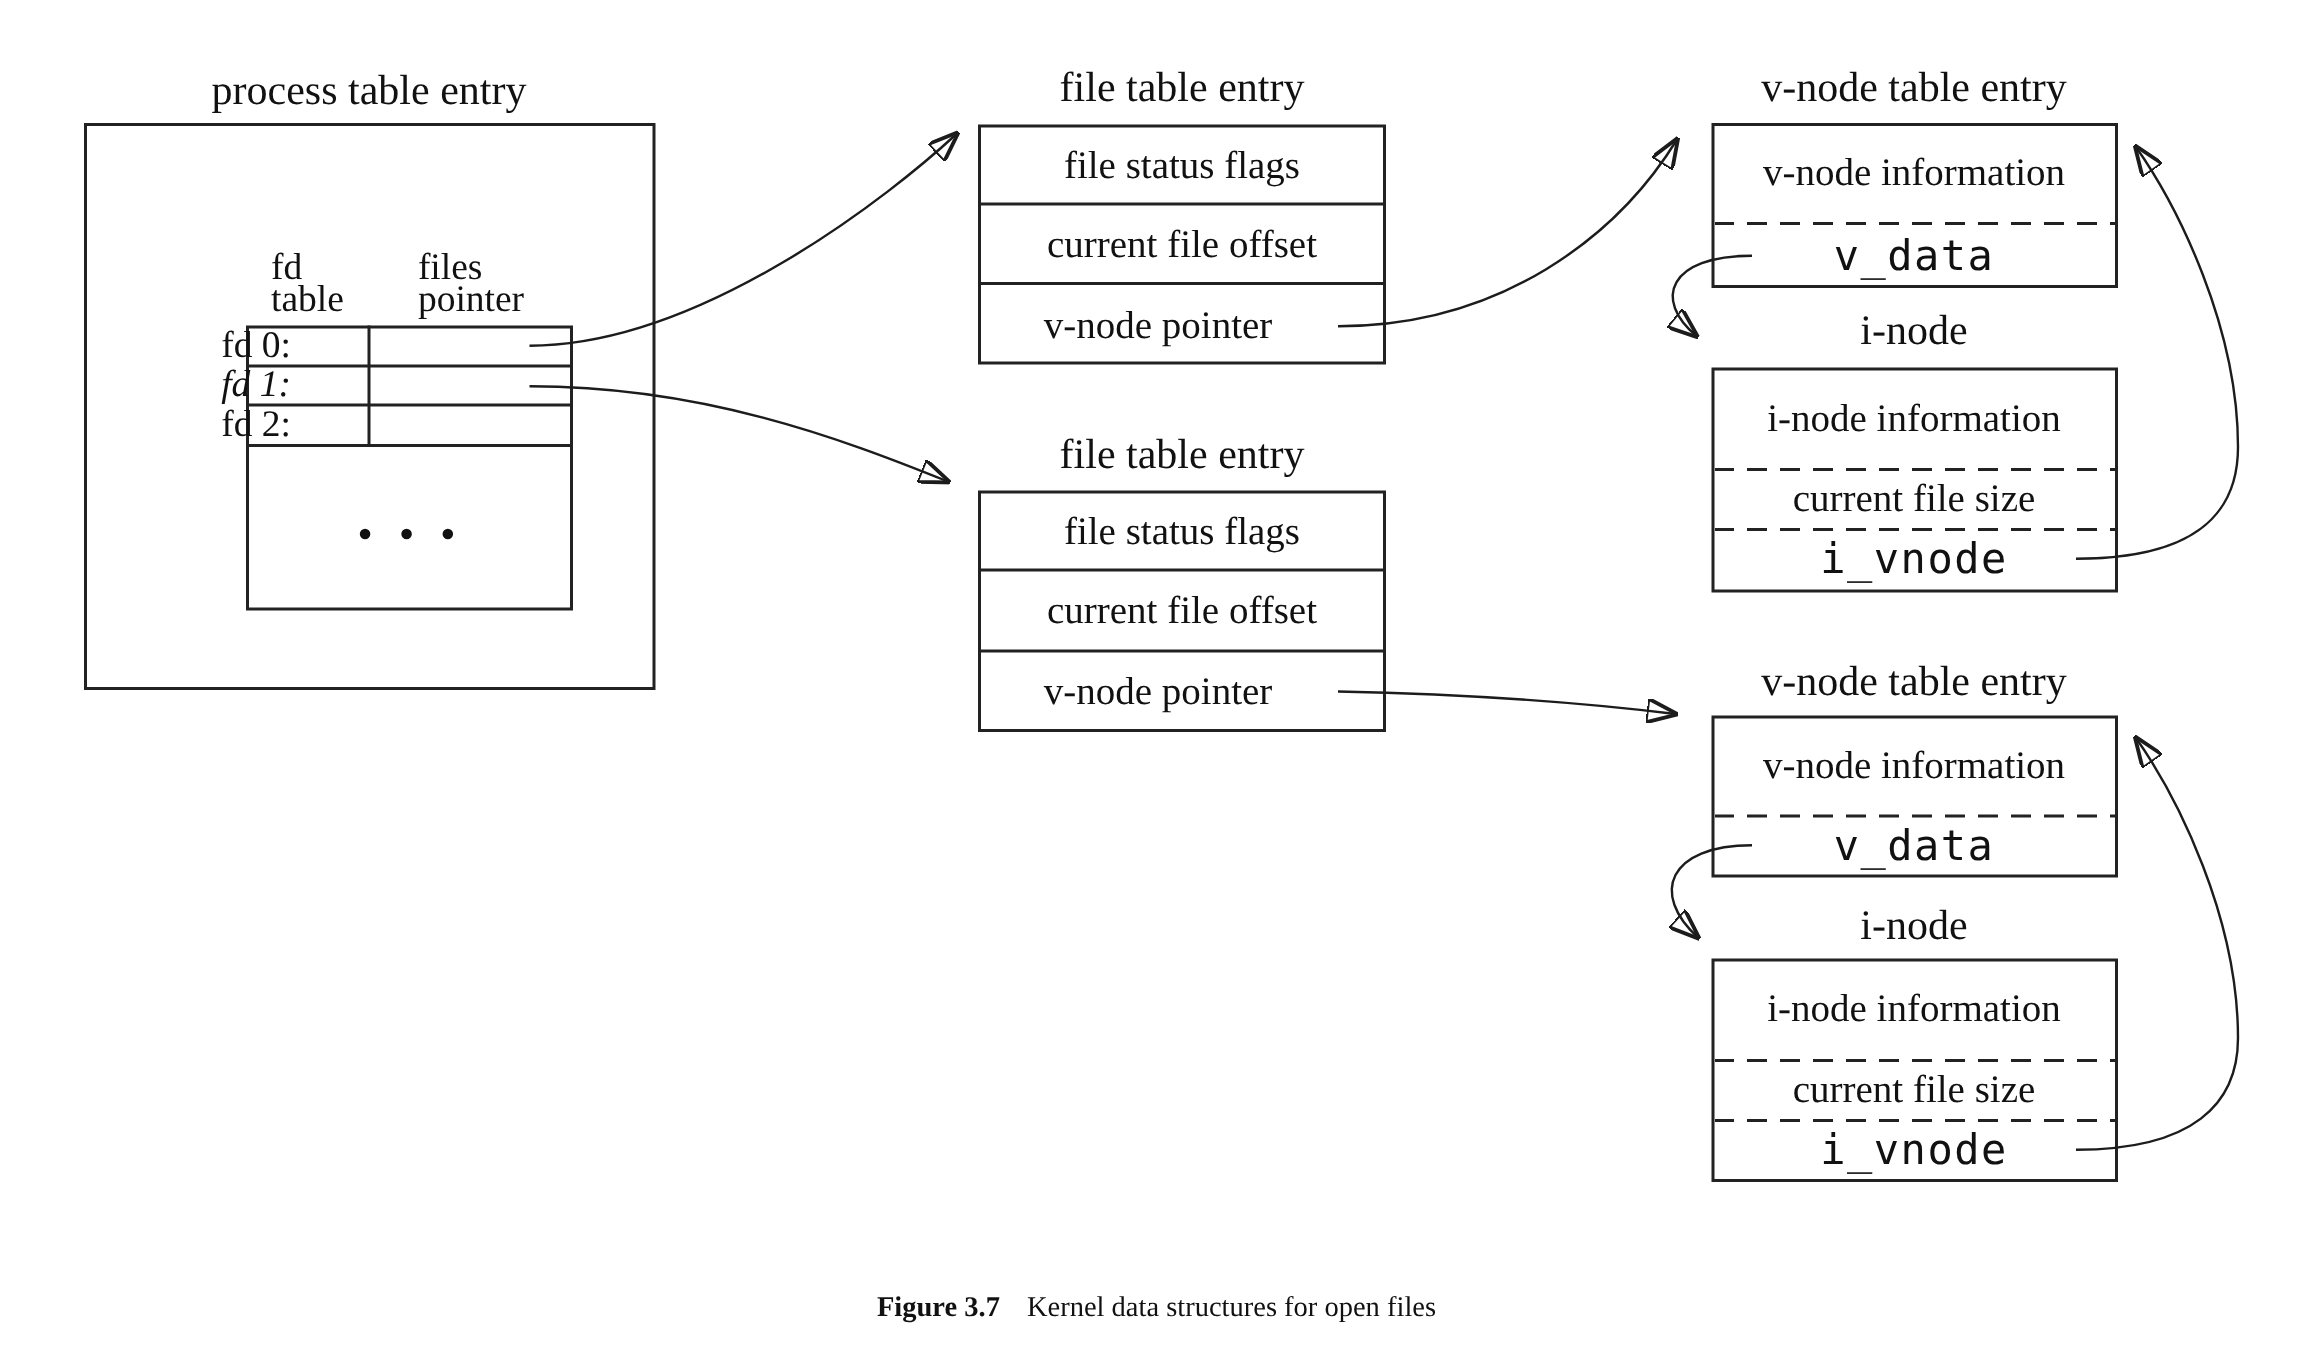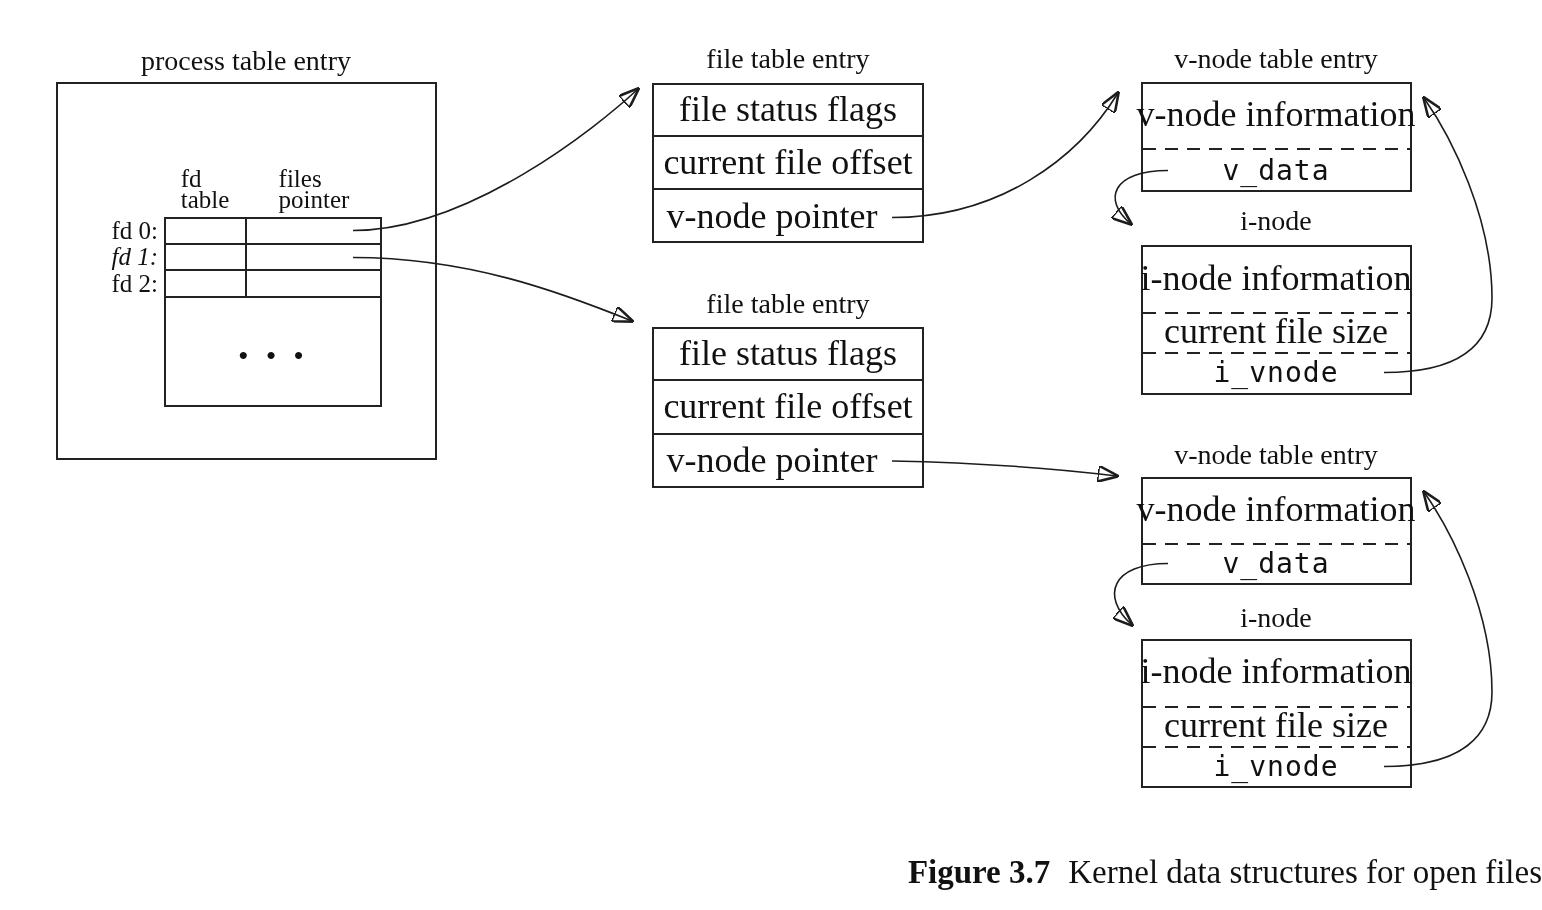--- a/index.html
+++ b/index.html
@@ -10,28 +10,28 @@
   }
   .box{position:absolute;border:2px solid #222222;background:transparent;box-sizing:border-box;}
   .hline{position:absolute;height:2px;background:#222222;}
   .vline{position:absolute;width:2px;background:#222222;}
   .dashline{
     position:absolute;height:2px;
     background:repeating-linear-gradient(90deg,#222222 0 13px,transparent 13px 22px);
   }
   .txt{position:absolute;white-space:nowrap;line-height:1.05;}
   .center{transform:translate(-50%,-50%);text-align:right;}
-  .rightal{transform:translate(-100%,-50%);text-align:right;}
+  .rightal{transform:translate(-100%,-50%);text-align:right;margin-left:36px;}
   .title{font-size:28px;}
-  .rowtxt{font-size:36px;}
+  .rowtxt{font-size:26px;}
   .small{font-size:25px;}
   .mono{font-family:"DejaVu Sans Mono","Liberation Mono",monospace;font-size:28px;letter-spacing:1px;}
   .hdr2{line-height:21px;transform:translateX(-50%);}
   .ellipsis{font-size:26px;letter-spacing:6px;font-weight:bold;}
-  .caption{position:absolute;left:0;right:0;top:854px;text-align:right;font-size:33px;line-height:36px;}
+  .caption{position:absolute;left:0;right:0;top:854px;text-align:center;font-size:19px;line-height:36px;}
   .caption .cap-label{font-weight:bold;}
   .caption .cap-text{margin-left:18px;}
   svg.overlay{position:absolute;left:0;top:0;z-index:30;pointer-events:none;}
   svg.overlay path{fill:none;stroke:#1c1c1c;stroke-width:1.6px;}
 </style>
 </head>
 <body>
 
 <div id="canvas">
 

